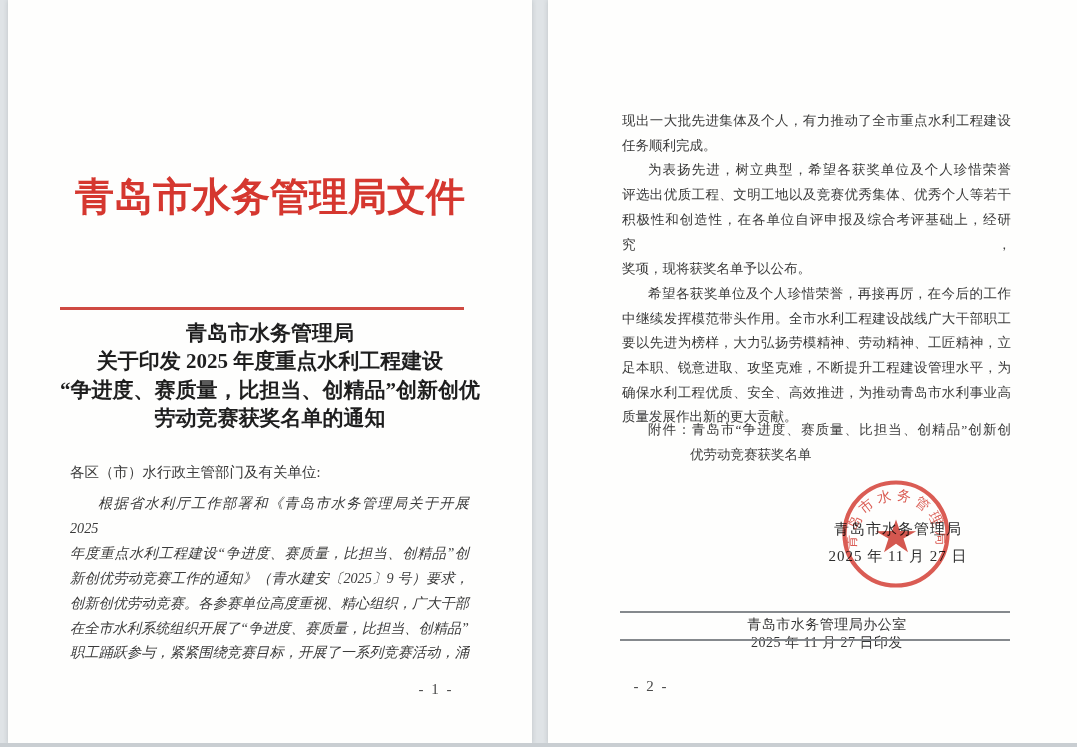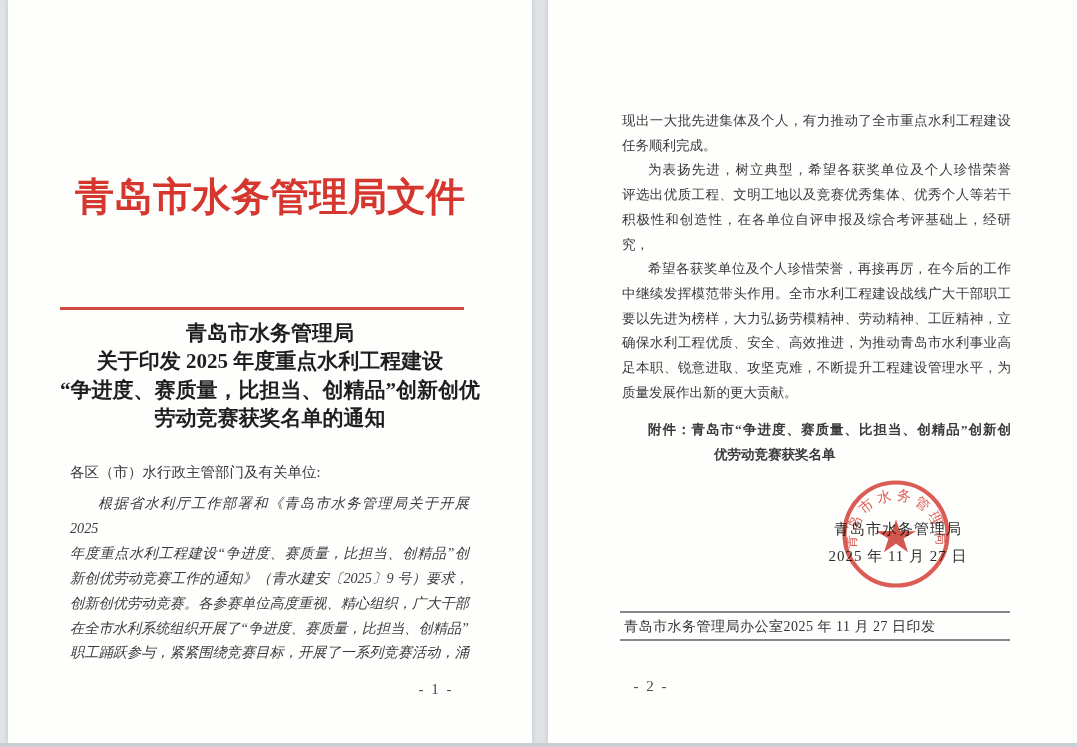--- a/index.html
+++ b/index.html
@@ -31,34 +31,34 @@
 
   
   .p2-body{position:absolute;top:109px;left:74px;width:389px;
     font-size:13.5px;color:#3a3a3a;}
   .p2-body .para>div{line-height:24.7px;text-align:justify;text-align-last:justify;}
   .p2-body .para>div:last-child{text-align-last:left;}
   .p2-body .para.indent>div:first-child{text-indent:26px;}
   .p2-body .para.cont>div:first-child{text-indent:0;}
   .attachment{position:absolute;top:418px;left:74px;width:389px;
     font-size:13.5px;color:#3a3a3a;}
-  .attachment>div{line-height:24.7px;font-weight:bold;}
+  .attachment>div{line-height:24.7px;}
   .attachment>div:first-child{text-indent:26px;text-align:justify;text-align-last:justify;}
-  .attachment>div:last-child{margin-left:92px;}
+  .attachment>div:last-child{margin-left:68px;}
   .signature{position:absolute;top:516px;left:238px;width:224px;text-align:center;
     font-size:15px;color:#2e2e2e;}
   .signature>div{line-height:27px;letter-spacing:1px;}
   .seal{position:absolute;top:476px;left:290px;width:116px;height:116px;
     mix-blend-mode:multiply;opacity:.88;}
   .footer-rule{position:absolute;left:72px;width:390px;height:1.6px;background:#85898d;}
   .footer-rule.top{top:611px;}
   .footer-rule.bottom{top:639px;}
-  .footer-row{position:absolute;top:616px;left:72px;width:390px;height:22px;
-    display:flex;align-items:center;
-    font-size:14px;color:#333;padding:0 4px;box-sizing:border-box;letter-spacing:.5px;}
+  .footer-row{position:absolute;top:616px;left:84px;width:390px;height:22px;
+    display:flex;justify-content:space-between;align-items:center;
+    font-size:14px;color:#333;padding:0 4px;box-sizing:border-box;letter-spacing:.5px;flex-direction:column;}
   .pagenum2{position:absolute;top:678px;left:58px;width:90px;text-align:center;
     font-size:15px;color:#4a4a4a;letter-spacing:2px;}
   .bottom-edge{position:absolute;left:0;bottom:0;width:100%;height:4px;background:#c9ced2;}
 </style>
 </head>
 <body>
 
 <div id="canvas">
 
   <div class="page" id="page1">
@@ -90,27 +90,28 @@
 
     <div class="p2-body">
       <div class="para cont">
           <div>现出一大批先进集体及个人，有力推动了全市重点水利工程建设</div>
           <div>任务顺利完成。</div>
         </div>
       <div class="para indent">
           <div>为表扬先进，树立典型，希望各获奖单位及个人珍惜荣誉</div>
           <div>评选出优质工程、文明工地以及竞赛优秀集体、优秀个人等若干</div>
           <div>积极性和创造性，在各单位自评申报及综合考评基础上，经研究，</div>
+          <div>奖项，现将获奖名单予以公布。</div>
         </div>
       <div class="para indent">
           <div>希望各获奖单位及个人珍惜荣誉，再接再厉，在今后的工作</div>
           <div>中继续发挥模范带头作用。全市水利工程建设战线广大干部职工</div>
           <div>要以先进为榜样，大力弘扬劳模精神、劳动精神、工匠精神，立</div>
+          <div>足本职、锐意进取、攻坚克难，不断提升工程建设管理水平，为</div>
           <div>确保水利工程优质、安全、高效推进，为推动青岛市水利事业高</div>
-          <div>足本职、锐意进取、攻坚克难，不断提升工程建设管理水平，为</div>
           <div>质量发展作出新的更大贡献。</div>
         </div>
     </div>
 
     <div class="attachment">
         <div>附件：青岛市“争进度、赛质量、比担当、创精品”创新创</div>
         <div>优劳动竞赛获奖名单</div>
       </div>
 
     <div class="signature">

